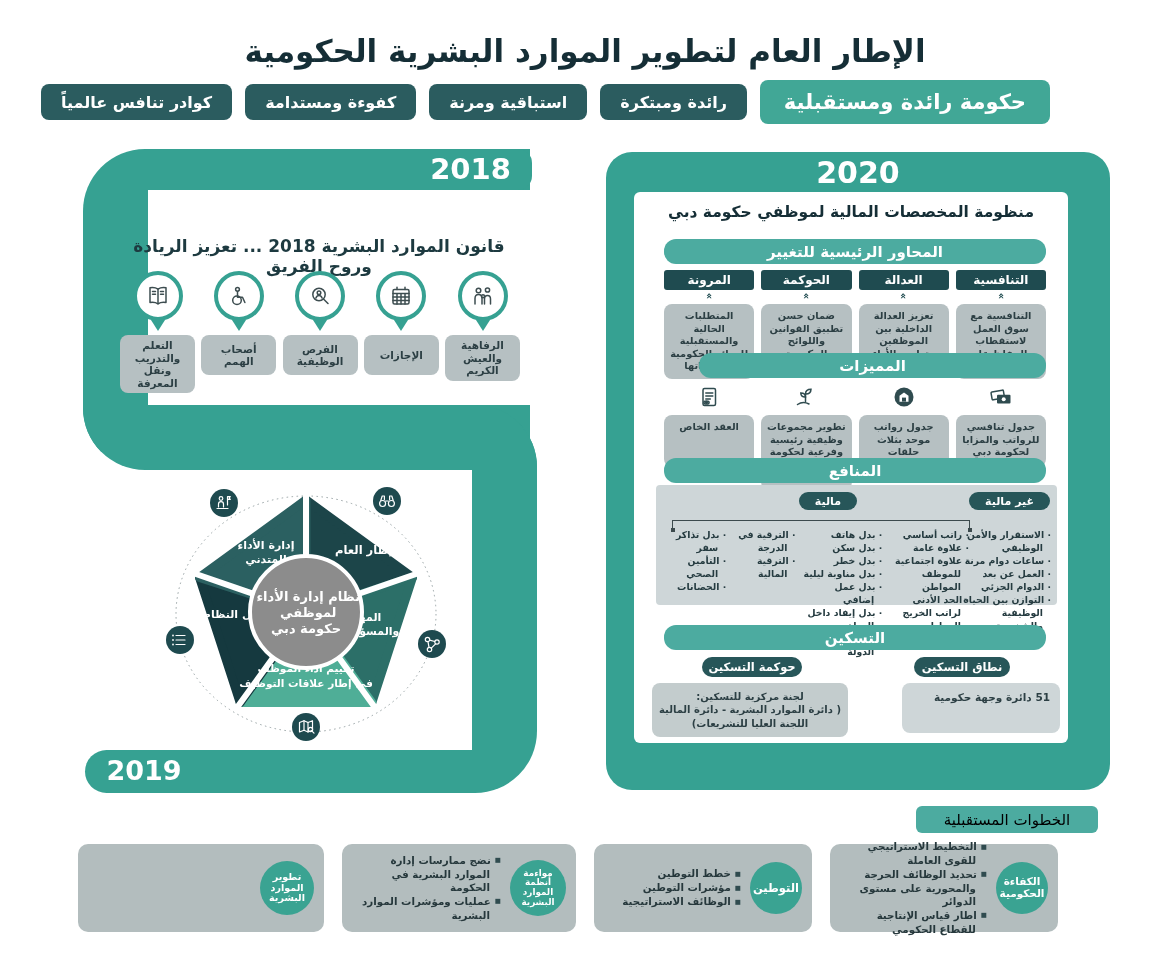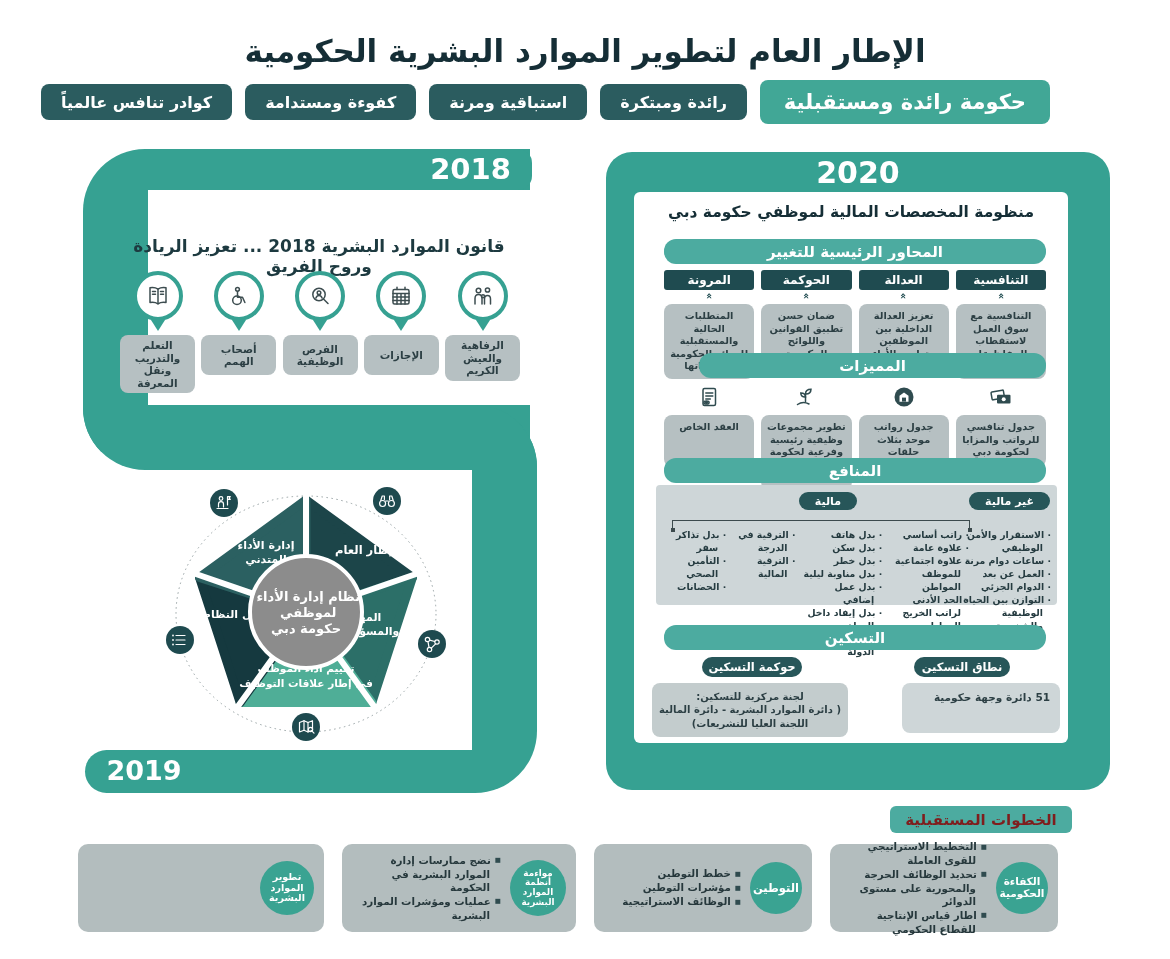--- a/index.html
+++ b/index.html
@@ -85,22 +85,22 @@
   
   .pill2{position:absolute;top:465px;height:20px;background:#275659;color:#fff;font-weight:bold;font-size:11.5px;
          border-radius:10px;display:flex;align-items:center;justify-content:center;}
   .pill-gov{left:68px;width:100px;} .pill-scope{left:280px;width:96px;}
   .pbox{position:absolute;top:491px;border-radius:8px;font-weight:bold;color:#2c3f44;box-sizing:border-box;}
   .pbox-left{left:18px;width:196px;height:54px;background:#C3CCCD;font-size:10px;line-height:13.5px;
              text-align:center;display:flex;flex-direction:column;justify-content:center;padding:4px;}
   .pbox-right{left:268px;width:158px;height:50px;background:#CED6D8;font-size:10.5px;padding:8px 10px;text-align:right;}
 
   
-  .future-tab{position:absolute;left:890px;top:806px;width:182px;height:27px;background:#4CABA0;border-radius:6px;
-              color:#7f1d1d;font-weight:bold;font-size:15px;display:flex;align-items:center;justify-content:center;}
+  .future-tab{position:absolute;left:916px;top:806px;width:182px;height:27px;background:#4CABA0;border-radius:6px;
+              color:#000000;font-weight:normal;font-size:15px;display:flex;align-items:center;justify-content:center;}
   .future-row{position:absolute;left:78px;top:844px;width:980px;height:88px;display:flex;gap:15px;justify-content:space-between;}
   .fcard{background:#B3BDBE;border-radius:10px;display:flex;align-items:center;gap:9px;padding:6px 10px;box-sizing:border-box;}
   .fc1{width:228px;} .fc2{width:218px;} .fc3{width:234px;} .fc4{width:246px;}
   .fcircle{flex:0 0 auto;width:52px;height:52px;border-radius:50%;background:#3AA392;color:#fff;font-weight:bold;
            display:flex;align-items:center;justify-content:center;text-align:center;line-height:1.1;}
   .fc1 .fcircle{font-size:10.5px;} .fc2 .fcircle{font-size:11.5px;}
   .fc3 .fcircle{font-size:8.8px;width:56px;height:56px;} .fc4 .fcircle{font-size:9.6px;width:54px;height:54px;}
   .fcircle span{display:block;width:46px;}
   .fbullets{flex:1;font-size:10.3px;line-height:13.5px;font-weight:bold;color:#26383c;text-align:right;}
   .fbullets .li{padding-right:11px;text-indent:-11px;}

